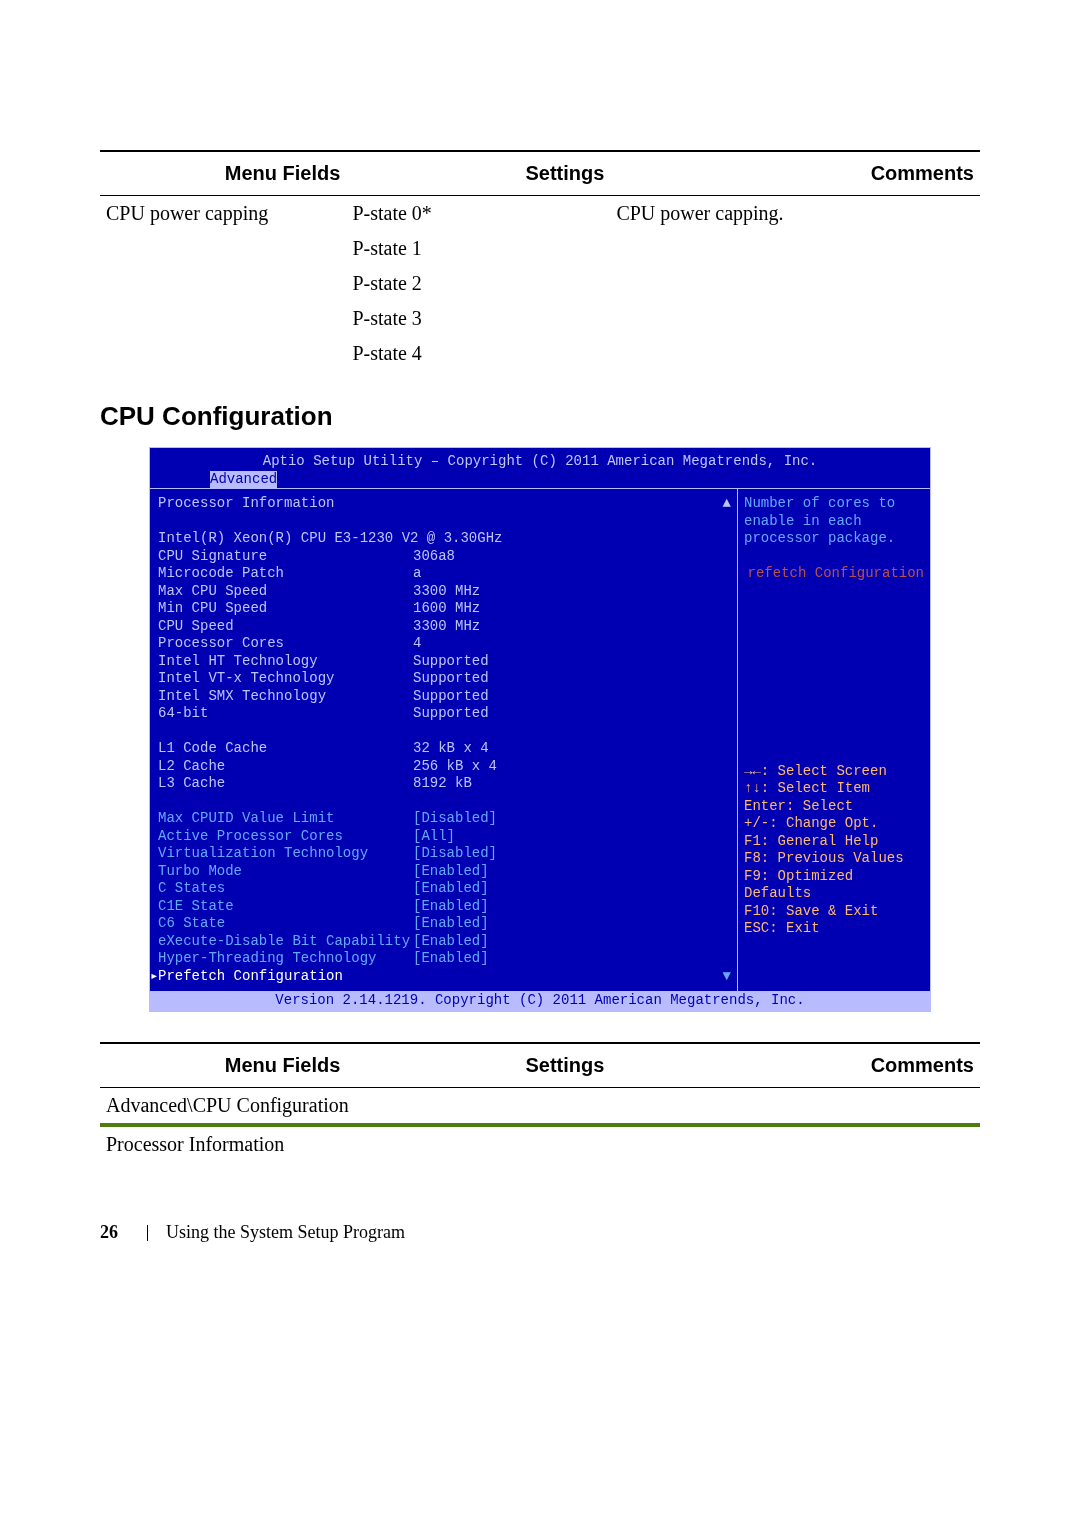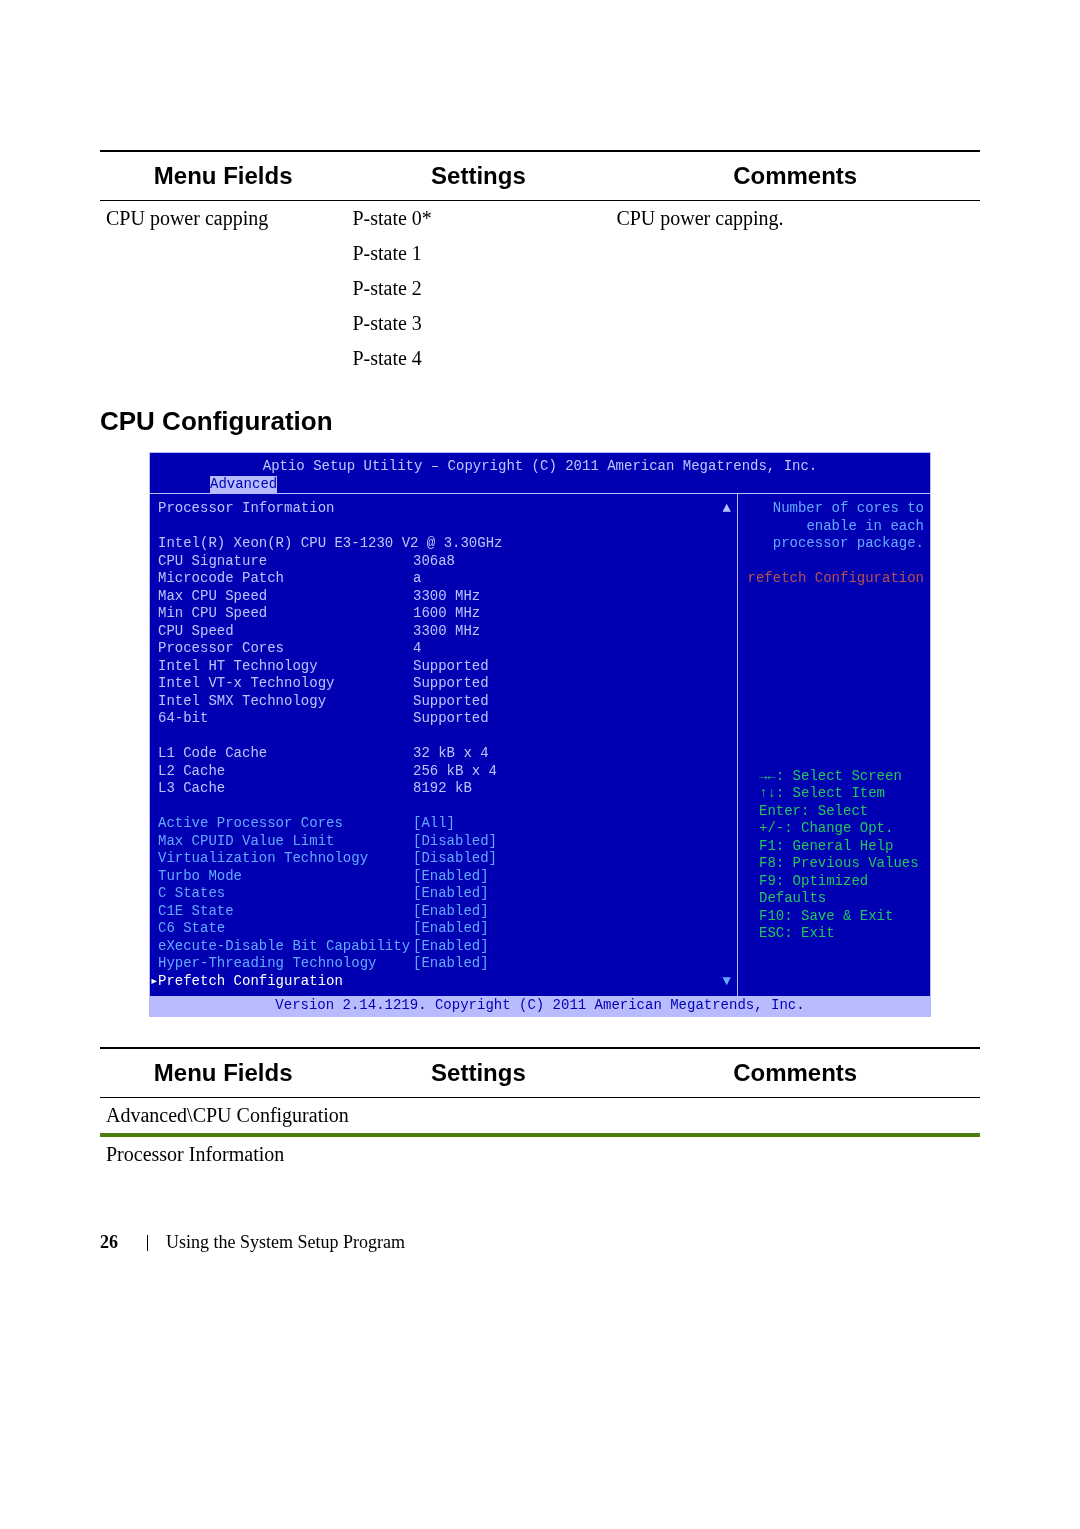--- a/index.html
+++ b/index.html
@@ -12,24 +12,24 @@
   }
   .page {
     padding: 150px 100px 60px 100px;
   }
   table.doc-table {
     width: 100%;
     border-collapse: collapse;
     font-size: 20px;
   }
   table.doc-table th {
-    text-align: center;
+    text-align: right;
     font-family: Arial, Helvetica, sans-serif;
     font-weight: bold;
-    font-size: 24px;
+    font-size: 20px;
     padding: 10px 6px;
     border-bottom: 1px solid #000;
   }
   table.doc-table thead tr:first-child th {
     border-top: 2.5px solid #000;
   }
   table.doc-table td {
     padding: 6px 6px;
     vertical-align: top;
   }
@@ -92,22 +92,22 @@
   .bios .label.ro {
     color: #bcc4ff;
   }
   .bios .value {
     color: #bcc4ff;
   }
   .bios .value.opt {
     color: #64a8ff;
   }
   .bios .sel .label, .bios .sel .value { color: #ffffff; }
-  .bios .help-top { color: #64a8ff; text-align: right; }
-  .bios .help-cmd { color: #22c55e; margin-left: 15px; }
+  .bios .help-top { color: #64a8ff; }
+  .bios .help-cmd { color: #fdba74; }
   .bios .footer {
     text-align: center;
     background: #b8bcff;
     color: #0000b2;
     padding: 1px 0;
   }
   .main-inner {
     position: relative;
   }
   .arrow-up {
@@ -217,22 +217,22 @@
             <div class="row"><span class="label ro">64-bit</span><span class="value">Supported</span></div>
 
             <div class="row">&nbsp;</div>
 
             <div class="row"><span class="label ro">L1 Code Cache</span><span class="value">32 kB x 4</span></div>
             <div class="row"><span class="label ro">L2 Cache</span><span class="value">256 kB x 4</span></div>
             <div class="row"><span class="label ro">L3 Cache</span><span class="value">8192 kB</span></div>
 
             <div class="row">&nbsp;</div>
 
+            <div class="row"><span class="label">Max CPUID Value Limit</span><span class="value opt">[Disabled]</span></div>
             <div class="row"><span class="label">Active Processor Cores</span><span class="value opt">[All]</span></div>
-            <div class="row"><span class="label">Max CPUID Value Limit</span><span class="value opt">[Disabled]</span></div>
             <div class="row"><span class="label">Virtualization Technology</span><span class="value opt">[Disabled]</span></div>
             <div class="row"><span class="label">Turbo Mode</span><span class="value opt">[Enabled]</span></div>
             <div class="row"><span class="label">C States</span><span class="value opt">[Enabled]</span></div>
             <div class="row"><span class="label">C1E State</span><span class="value opt">[Enabled]</span></div>
             <div class="row"><span class="label">C6 State</span><span class="value opt">[Enabled]</span></div>
             <div class="row"><span class="label">eXecute-Disable Bit Capability</span><span class="value opt">[Enabled]</span></div>
             <div class="row"><span class="label">Hyper-Threading Technology</span><span class="value opt">[Enabled]</span></div>
             <div class="row sel"><span class="label">Prefetch Configuration</span></div>
           </div>
         </div>

